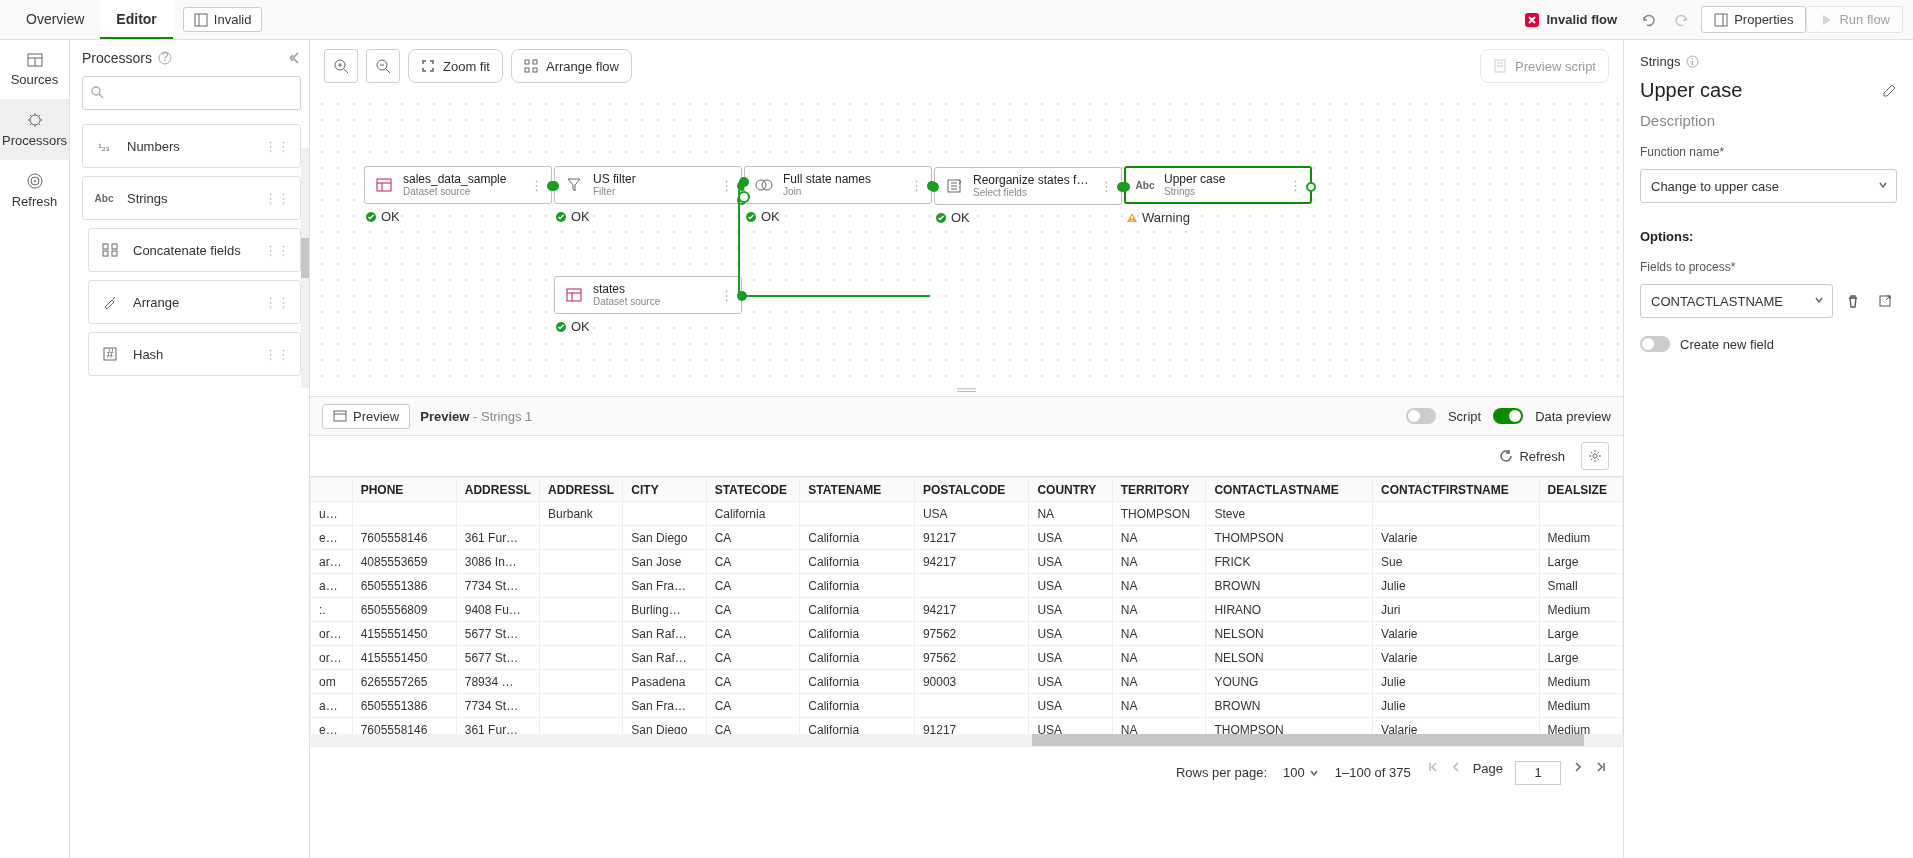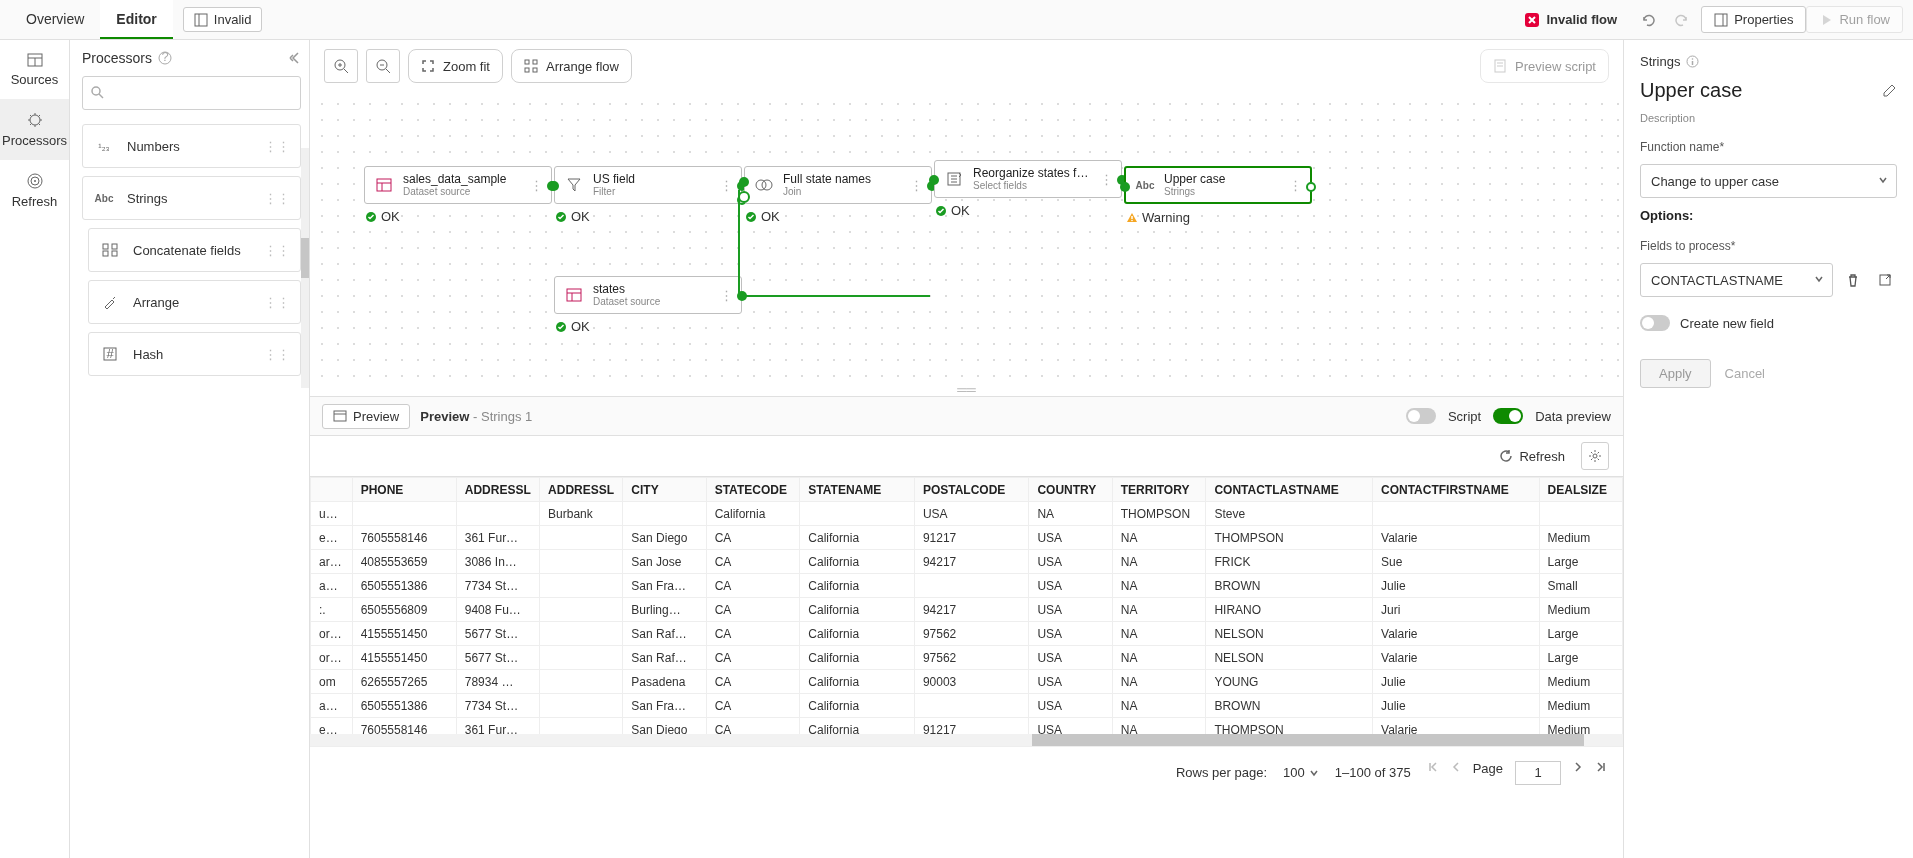--- a/index.html
+++ b/index.html
@@ -93,34 +93,34 @@
 .pager{display:flex;align-items:center;justify-content:flex-end;gap:16px;height:52px;padding:0 16px;border-top:1px solid #eee}
 .pager input{width:46px;height:24px;border:1px solid #ccc;text-align:center}
 .pager-nav{display:flex;align-items:flex-start;gap:12px;color:#888}
 .pager-nav .nav-ic{cursor:pointer}
 
 
 .props{width:290px;border-left:1px solid #e0e0e0;padding:14px 16px;display:flex;flex-direction:column;gap:10px}
 .props-head{display:flex;align-items:center;gap:6px;color:#666;font-size:12px}
 .props-title-row{display:flex;align-items:center;justify-content:space-between}
 .props-title{font-size:20px;color:#222}
-.props-desc{font-size:11px;color:#888}
+.props-desc{font-size:15px;color:#888}
 .field-label{font-size:12px;color:#555;margin-top:6px}
 .req::after{content:"*"}
 .select-field{position:relative}
 .select-field input{width:100%;height:34px;border:1px solid #ccc;border-radius:3px;padding:0 30px 0 10px}
 .select-field .chev{position:absolute;right:8px;top:10px;color:#888}
 .fields-row{display:flex;align-items:center;gap:8px}
 .fields-row .select-field{flex:1}
 .mini-btn{width:24px;height:24px;display:flex;align-items:center;justify-content:center;color:#555;cursor:pointer}
 .switch-row{display:flex;align-items:center;gap:10px;margin-top:8px}
 .apply-row{display:flex;align-items:center;gap:14px;margin-top:18px}
 .apply-btn{padding:6px 18px;border:1px solid #ccc;border-radius:3px;background:#f4f4f4;color:#999;cursor:default}
 .cancel-link{color:#aaa;cursor:default}
-.section-title{font-size:13px;font-weight:600;color:#222;margin-top:0}
+.section-title{font-size:13px;font-weight:600;color:#222;margin-top:16px}
 </style>
 </head>
 <body>
 
 <div class="topbar">
   <div class="tabs-main">
     <div class="tab-main">Overview</div>
     <div class="tab-main active">Editor</div>
   </div>
   <div class="assets-btn">
@@ -368,21 +368,21 @@
           </div>
       </div>
 
       <div class="node" style="left:244px;top:74px">
         <span class="node-icon">
             <svg width="16" height="16" viewBox="0 0 16 16">
               <path d="M2 2 H14 L9 8 V14 L7 12 V8 Z" fill="none" stroke="#666"></path>
             </svg>
           </span>
         <div class="node-texts">
-            <div class="node-title">US field</div>
+            <div class="node-title">US filter</div>
             <div class="node-sub">Filter</div>
           </div>
         <span class="node-menu">⋮</span>
         <span class="port" style="left:-6px;top:14px"></span>
         <span class="port" style="right:-6px;top:14px"></span>
         <span class="port hollow" style="right:-6px;top:28px"></span>
         <div class="node-status ok">
             <svg width="12" height="12" viewBox="0 0 12 12">
               <circle cx="6" cy="6" r="5" fill="#1a9c22"></circle>
               <path d="M3.5 6 L5 7.5 L8.5 4" stroke="#fff" fill="none" stroke-width="1.5"></path>
@@ -408,21 +408,21 @@
         <span class="port" style="right:-6px;top:14px"></span>
         <div class="node-status ok">
             <svg width="12" height="12" viewBox="0 0 12 12">
               <circle cx="6" cy="6" r="5" fill="#1a9c22"></circle>
               <path d="M3.5 6 L5 7.5 L8.5 4" stroke="#fff" fill="none" stroke-width="1.5"></path>
             </svg>
             <span>OK</span>
           </div>
       </div>
 
-      <div class="node" style="left:624px;top:68px">
+      <div class="node" style="left:624px;top:75px">
         <span class="node-icon">
             <svg width="16" height="16" viewBox="0 0 16 16">
               <rect x="2" y="2" width="12" height="12" fill="none" stroke="#666"></rect>
               <path d="M5 5h6M5 8h6M5 11h6" stroke="#666"></path>
               <path d="M13 2 L15 4 L13 6" fill="none" stroke="#666"></path>
             </svg>
           </span>
         <div class="node-texts">
             <div class="node-title">Reorganize states f…</div>
             <div class="node-sub">Select fields</div>
@@ -828,18 +828,14 @@
         </span>
     </div>
 
     <div class="switch-row">
       <div class="toggle off">
           <div class="knob"></div>
         </div>
       <span>Create new field</span>
     </div>
 
-    <div class="apply-row">
-      <div class="apply-btn">Apply</div>
-      <span class="cancel-link">Cancel</span>
-    </div>
   </div>
 </div>
 
 </body></html>

